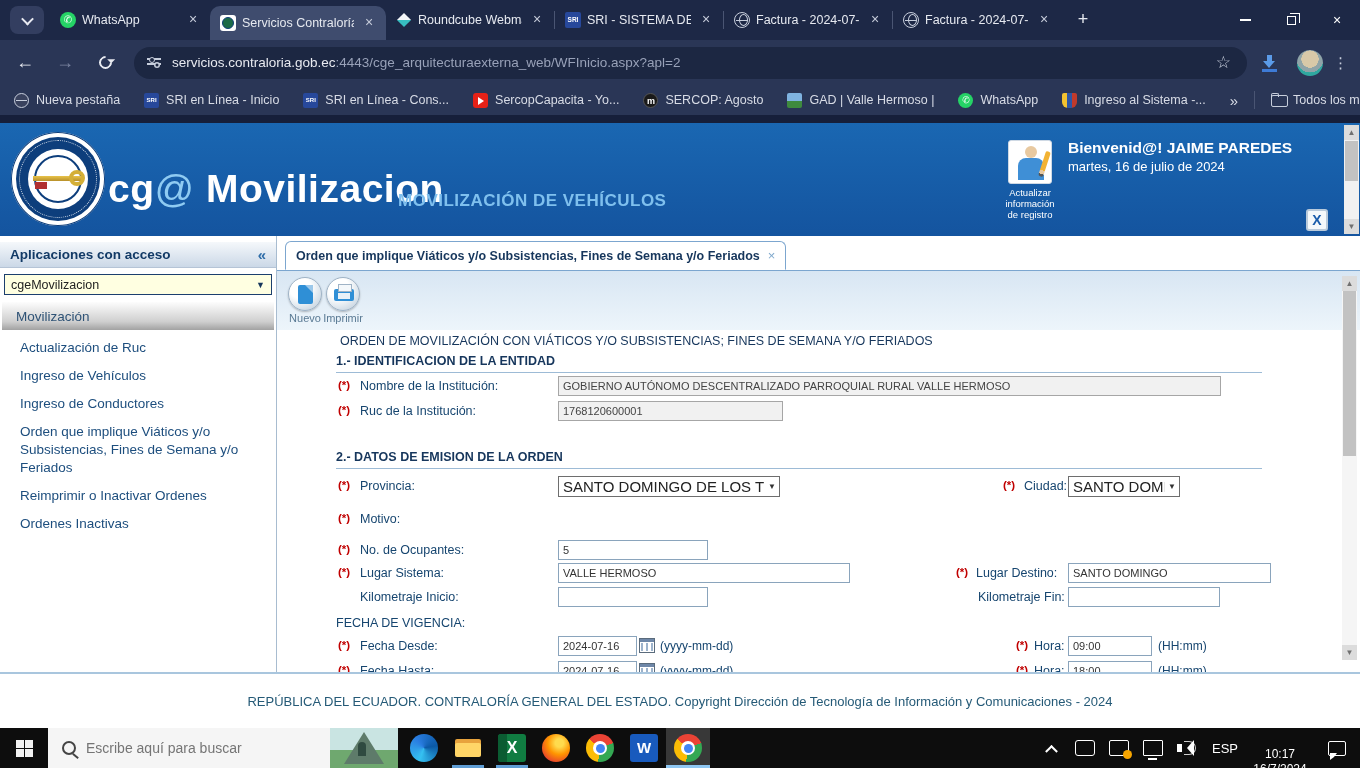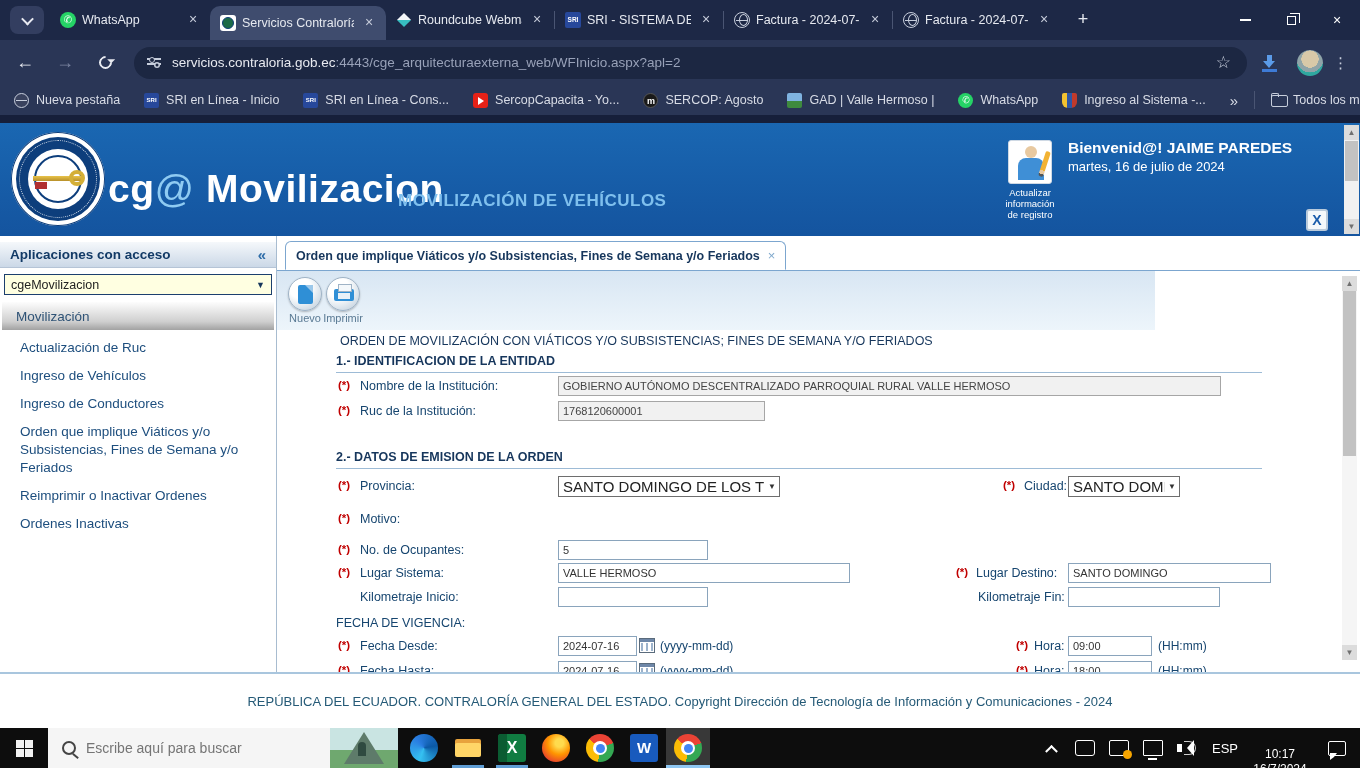--- a/index.html
+++ b/index.html
@@ -111,21 +111,21 @@
   .sb-select .a { font-size:9px; color:#16365C; }
   .sb-group { position:absolute; left:2px; top:66px; width:272px; height:28px; background:linear-gradient(180deg,#FDFDFD 0%,#CFCFCF 70%,#A2A2A2 100%); display:flex; align-items:center; padding:0 14px; font-size:13.5px; color:#2F5376; }
   .sb-menu { position:absolute; left:0; top:98px; width:276px; }
   .sb-item { padding:5px 16px 5px 20px; font-size:13.5px; color:#1D4E7E; line-height:18px; }
 
   .main { position:absolute; left:277px; top:0; width:1083px; height:436px; }
   .mtabrow { position:absolute; left:0; top:0; width:1083px; height:35px; background:#fff; border-bottom:1px solid #7CA6CF; }
   .mtab { position:absolute; left:8px; bottom:0; height:29px; background:#fff; border:1px solid #7CA6CF; border-bottom:1px solid #fff; border-radius:6px 6px 0 0; display:flex; align-items:center; padding:0 10px; }
   .mtab .t { font-size:12.5px; font-weight:bold; color:#16365C; }
   .mtab .x { margin-left:8px; color:#7FA8CC; font-size:13px; }
-  .toolbar { position:absolute; left:0; top:35px; width:878px; height:59px; background:linear-gradient(180deg,#D8E6F3 0%, #EDF5FB 100%); }
+  .toolbar { position:absolute; left:0; top:35px; width:1083px; height:59px; background:linear-gradient(180deg,#D8E6F3 0%, #EDF5FB 100%); }
   .toolbtn { position:absolute; top:6px; width:40px; text-align:center; }
   .toolbtn .circ { width:34px; height:34px; margin:0 auto; border-radius:50%; background:radial-gradient(circle at 35% 30%,#FFFFFF 0 35%, #D7E1EA 70%, #B9C7D4 100%); border:1px solid #9FB3C6; box-shadow:0 1px 2px rgba(0,0,0,.25); position:relative; }
   .toolbtn .lbl { font-size:11px; color:#5A7A94; margin-top:1px; }
   .ti-new { position:absolute; left:9px; top:7px; width:15px; height:19px; background:#2F8FD6; border-radius:2px; }
   .ti-new::before { content:""; position:absolute; right:0; top:0; border:4px solid transparent; border-top-color:#9CC8EA; border-right-color:#9CC8EA; }
   .ti-print { position:absolute; left:7px; top:11px; width:20px; height:12px; background:#2F8FD6; border-radius:2px; }
   .ti-print::before { content:""; position:absolute; left:4px; top:-5px; width:12px; height:6px; background:#F4F8FB; border:1px solid #9FB3C6; }
   .ti-print::after { content:""; position:absolute; left:4px; top:4px; width:12px; height:6px; background:#E8F1F8; }
 
   .cscroll { position:absolute; right:3px; top:40px; width:15px; height:384px; background:#F5F5F5; }
@@ -400,21 +400,21 @@
         <div class="fsec" style="top:24px">1.- IDENTIFICACION DE LA ENTIDAD</div>
 
         <div class="frow" style="top:46px">
           <span class="star">(*)</span>
           <span class="flabel">Nombre de la Institución:</span>
           <input class="inp dis" style="left: 281px; width: 663px;" readonly="" value="GOBIERNO AUTÓNOMO DESCENTRALIZADO PARROQUIAL RURAL VALLE HERMOSO">
         </div>
         <div class="frow" style="top:71px">
           <span class="star">(*)</span>
           <span class="flabel">Ruc de la Institución:</span>
-          <input class="inp dis" style="left: 281px; width: 207px;" readonly="" value="1768120600001">
+          <input class="inp dis" style="left: 281px; width: 225px;" readonly="" value="1768120600001">
         </div>
 
         <div class="fsec" style="top:120px">2.- DATOS DE EMISION DE LA ORDEN</div>
 
         <div class="frow" style="top:146px">
           <span class="star">(*)</span>
           <span class="flabel">Provincia:</span>
           <div class="sel" style="left:281px;width:222px">
             <span class="v">SANTO DOMINGO DE LOS TSACHILAS</span>
             <span class="a">▼</span>

